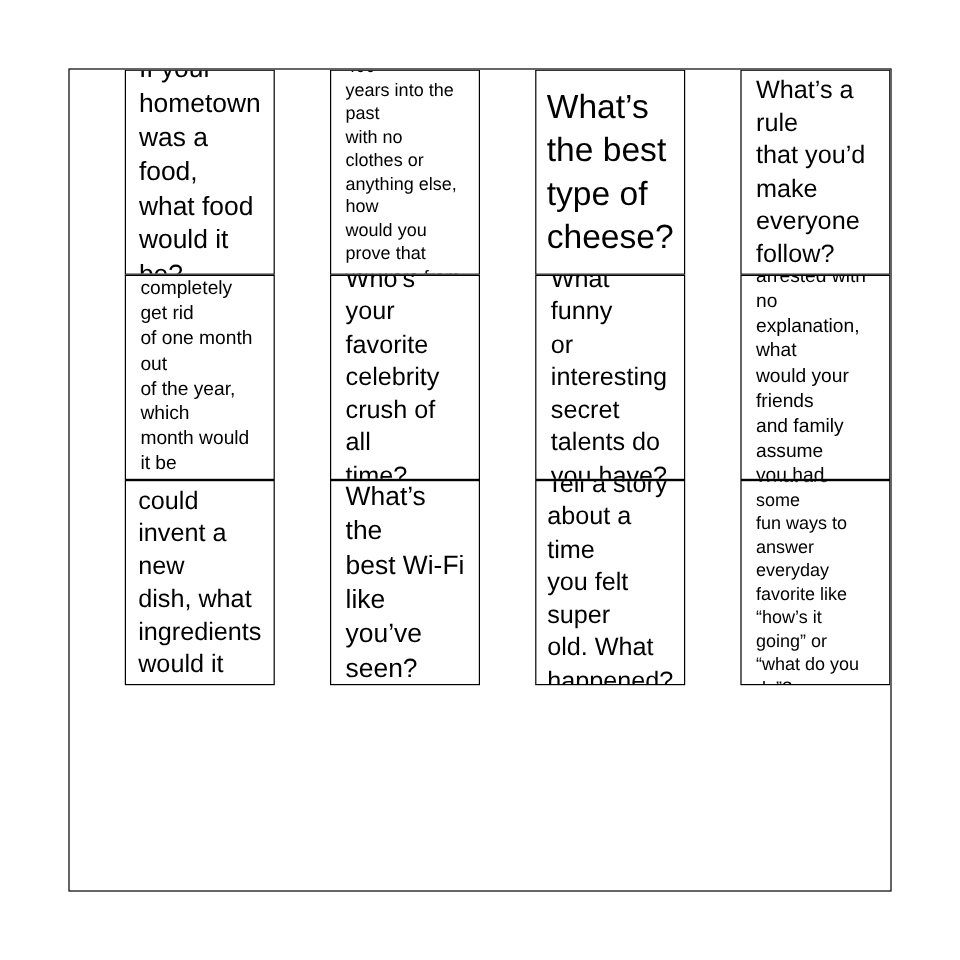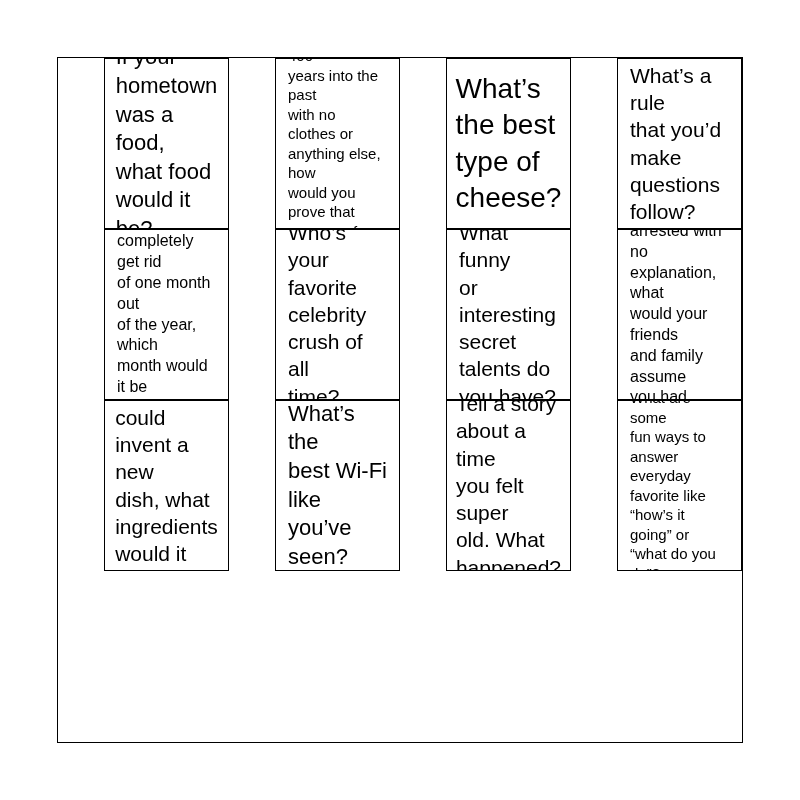--- a/index.html
+++ b/index.html
@@ -76,21 +76,21 @@
   <div class="cell">
     <span class="cell-text sz-xl">What’s
 the best
 type of
 cheese?</span>
   </div>
   <div class="cell">
     <span class="cell-text sz-md2">What’s a rule
 that you’d
 make
-questions
+everyone
 follow?</span>
   </div>
   <div class="cell">
     <span class="cell-text sz-sm">If you could
 completely get rid
 of one month out
 of the year, which
 month would it be
 and why?</span>
   </div>

